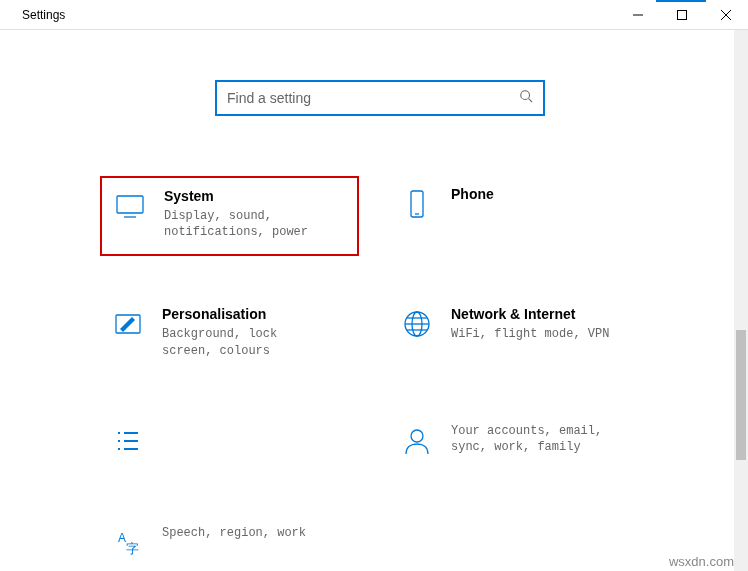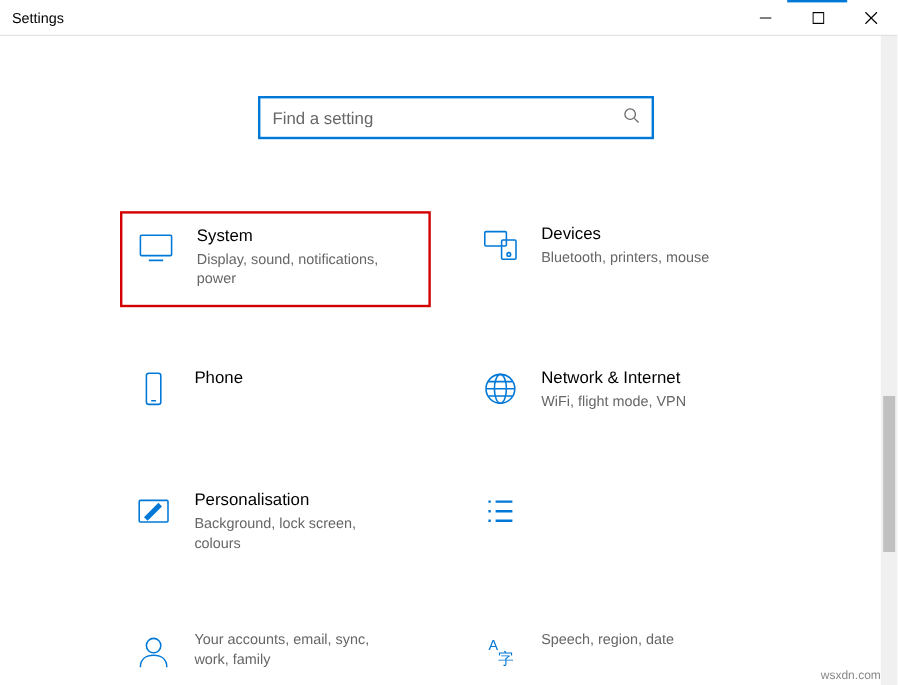--- a/index.html
+++ b/index.html
@@ -1,38 +1,38 @@
 <!DOCTYPE html>
 <html><head>
   <meta charset="utf-8">
   <style>
     * { box-sizing: border-box; margin: 0; padding: 0; font-family: "Segoe UI", Arial, sans-serif; }
     body { width: 748px; height: 571px; background: #fff; position: relative; overflow: hidden; }
-    .titlebar { height: 30px; display: flex; align-items: center; justify-content: space-between; padding-left: 10px; border-bottom: 1px solid #e0e0e0; }
+    .titlebar { height: 30px; display: flex; align-items: center; justify-content: space-between; padding-left: 22px; border-bottom: 1px solid #e0e0e0; }
     .titlebar-title { font-size: 12px; color: #000; }
     .winbtns { display: flex; height: 100%; }
     .winbtn { width: 44px; height: 100%; display: flex; align-items: center; justify-content: center; font-size: 12px; }
     .accent-bar { position: absolute; top: 0; left: 656px; width: 50px; height: 2px; background: #0078d7; }
     .content { padding-top: 50px; height: calc(100% - 30px); overflow-y: hidden; }
     .search-wrap { display: flex; justify-content: center; margin-bottom: 60px; }
     .search-box { width: 330px; height: 36px; border: 2px solid #0078d7; display: flex; align-items: center; padding: 0 10px; margin-left: 12px; }
     .search-input { flex: 1; border: none; outline: none; font-size: 14px; color: #666; }
     .search-input::placeholder { color: #666; }
     .search-icon { color: #666; }
     .grid { display: grid; grid-template-columns: 1fr 1fr; column-gap: 30px; row-gap: 40px; padding: 0 100px; }
     .tile { display: flex; gap: 16px; padding: 10px 10px 14px 10px; }
     .tile.highlight { border: 2px solid #d40000; }
     .tile-icon { width: 36px; height: 36px; flex-shrink: 0; color: #0078d7; display: flex; align-items: flex-start; justify-content: center; margin-top: 2px; }
     .tile-icon svg { width: 32px; height: 32px; stroke: #0078d7; fill: none; stroke-width: 1.3; }
     .tile-text { }
-    .tile-title { font-size: 14px; color: #000; margin-bottom: 4px; }
-    .tile-desc { font-size: 12px; color: #666; line-height: 1.35; max-width: 170px; }
+    .tile-title { font-size: 14px; color: #000; margin-bottom: 4px; font-weight: bold; }
+    .tile-desc { font-size: 12px; color: #666; line-height: 1.35; max-width: 170px; font-family: Liberation Mono, monospace; }
     .scrollbar { position: absolute; right: 0; top: 30px; width: 14px; height: calc(100% - 30px); background: #f0f0f0; }
     .scroll-thumb { position: absolute; left: 2px; width: 10px; background: #c0c0c0; top: 300px; height: 130px; }
-    .watermark { position: absolute; right: 14px; bottom: 2px; font-size: 10px; color: #888; }
+    .watermark { position: absolute; right: 14px; bottom: 2px; font-size: 13px; color: #888; }
   </style>
 </head>
 <body>
 
 <div class="accent-bar"></div>
 
 <div class="titlebar">
   <span class="titlebar-title">Settings</span>
   <div class="winbtns">
     <div class="winbtn">
@@ -76,72 +76,59 @@
             <rect x="3" y="6" width="26" height="17" rx="1"></rect>
             <line x1="10" y1="27" x2="22" y2="27"></line>
           </svg>
       </div>
       <div class="tile-text">
         <div class="tile-title">System</div>
         <div class="tile-desc">Display, sound, notifications, power</div>
       </div>
     </div>
 
-    <div class="tile">
-      <div class="tile-icon">
-        <svg viewBox="0 0 32 32">
-            <rect x="3" y="5" width="18" height="12" rx="1"></rect>
-            <rect x="17" y="12" width="12" height="16" rx="1"></rect>
-            <circle cx="23" cy="24" r="1.5"></circle>
-          </svg>
-      </div>
-      <div class="tile-text">
-        <div class="tile-title">Devices</div>
-        <div class="tile-desc">Bluetooth, printers, mouse</div>
-      </div>
-    </div>
 
     <div class="tile">
       <div class="tile-icon">
         <svg viewBox="0 0 32 32">
             <rect x="10" y="3" width="12" height="26" rx="2"></rect>
             <line x1="14" y1="26" x2="18" y2="26"></line>
           </svg>
       </div>
       <div class="tile-text">
         <div class="tile-title">Phone</div>
       </div>
     </div>
 
     <div class="tile">
       <div class="tile-icon">
         <svg viewBox="0 0 32 32">
+            <rect x="4" y="7" width="24" height="18" rx="1"></rect>
+            <path d="M 8 21 L 20 9 L 23 12 L 11 24 Z" fill="#0078d7" stroke="none"></path>
+          </svg>
+      </div>
+      <div class="tile-text">
+        <div class="tile-title">Personalisation</div>
+        <div class="tile-desc">Background, lock screen, colours</div>
+      </div>
+    </div>
+
+    <div class="tile">
+      <div class="tile-icon">
+        <svg viewBox="0 0 32 32">
             <circle cx="16" cy="16" r="12"></circle>
             <ellipse cx="16" cy="16" rx="5" ry="12"></ellipse>
             <line x1="4" y1="16" x2="28" y2="16"></line>
             <line x1="6" y1="10" x2="26" y2="10"></line>
             <line x1="6" y1="22" x2="26" y2="22"></line>
           </svg>
       </div>
       <div class="tile-text">
         <div class="tile-title">Network &amp; Internet</div>
         <div class="tile-desc">WiFi, flight mode, VPN</div>
-      </div>
-    </div>
-
-    <div class="tile">
-      <div class="tile-icon">
-        <svg viewBox="0 0 32 32">
-            <rect x="4" y="7" width="24" height="18" rx="1"></rect>
-            <path d="M 8 21 L 20 9 L 23 12 L 11 24 Z" fill="#0078d7" stroke="none"></path>
-          </svg>
-      </div>
-      <div class="tile-text">
-        <div class="tile-title">Personalisation</div>
-        <div class="tile-desc">Background, lock screen, colours</div>
       </div>
     </div>
 
     <div class="tile">
       <div class="tile-icon">
         <svg viewBox="0 0 32 32">
             <line x1="6" y1="8" x2="8" y2="8" stroke-width="2"></line>
             <line x1="12" y1="8" x2="26" y2="8" stroke-width="2"></line>
             <line x1="6" y1="16" x2="8" y2="16" stroke-width="2"></line>
             <line x1="12" y1="16" x2="26" y2="16" stroke-width="2"></line>
@@ -164,21 +151,21 @@
     </div>
 
     <div class="tile">
       <div class="tile-icon">
         <svg viewBox="0 0 32 32">
             <text x="6" y="15" font-size="12" fill="#0078d7" stroke="none" font-family="Segoe UI">A</text>
             <text x="14" y="26" font-size="13" fill="#0078d7" stroke="none" font-family="Segoe UI">字</text>
           </svg>
       </div>
       <div class="tile-text">
-        <div class="tile-desc">Speech, region, date</div>
+        <div class="tile-desc">Speech, region, work</div>
       </div>
     </div>
 
   </div>
 </div>
 
 <div class="scrollbar">
   <div class="scroll-thumb"></div>
 </div>
 

